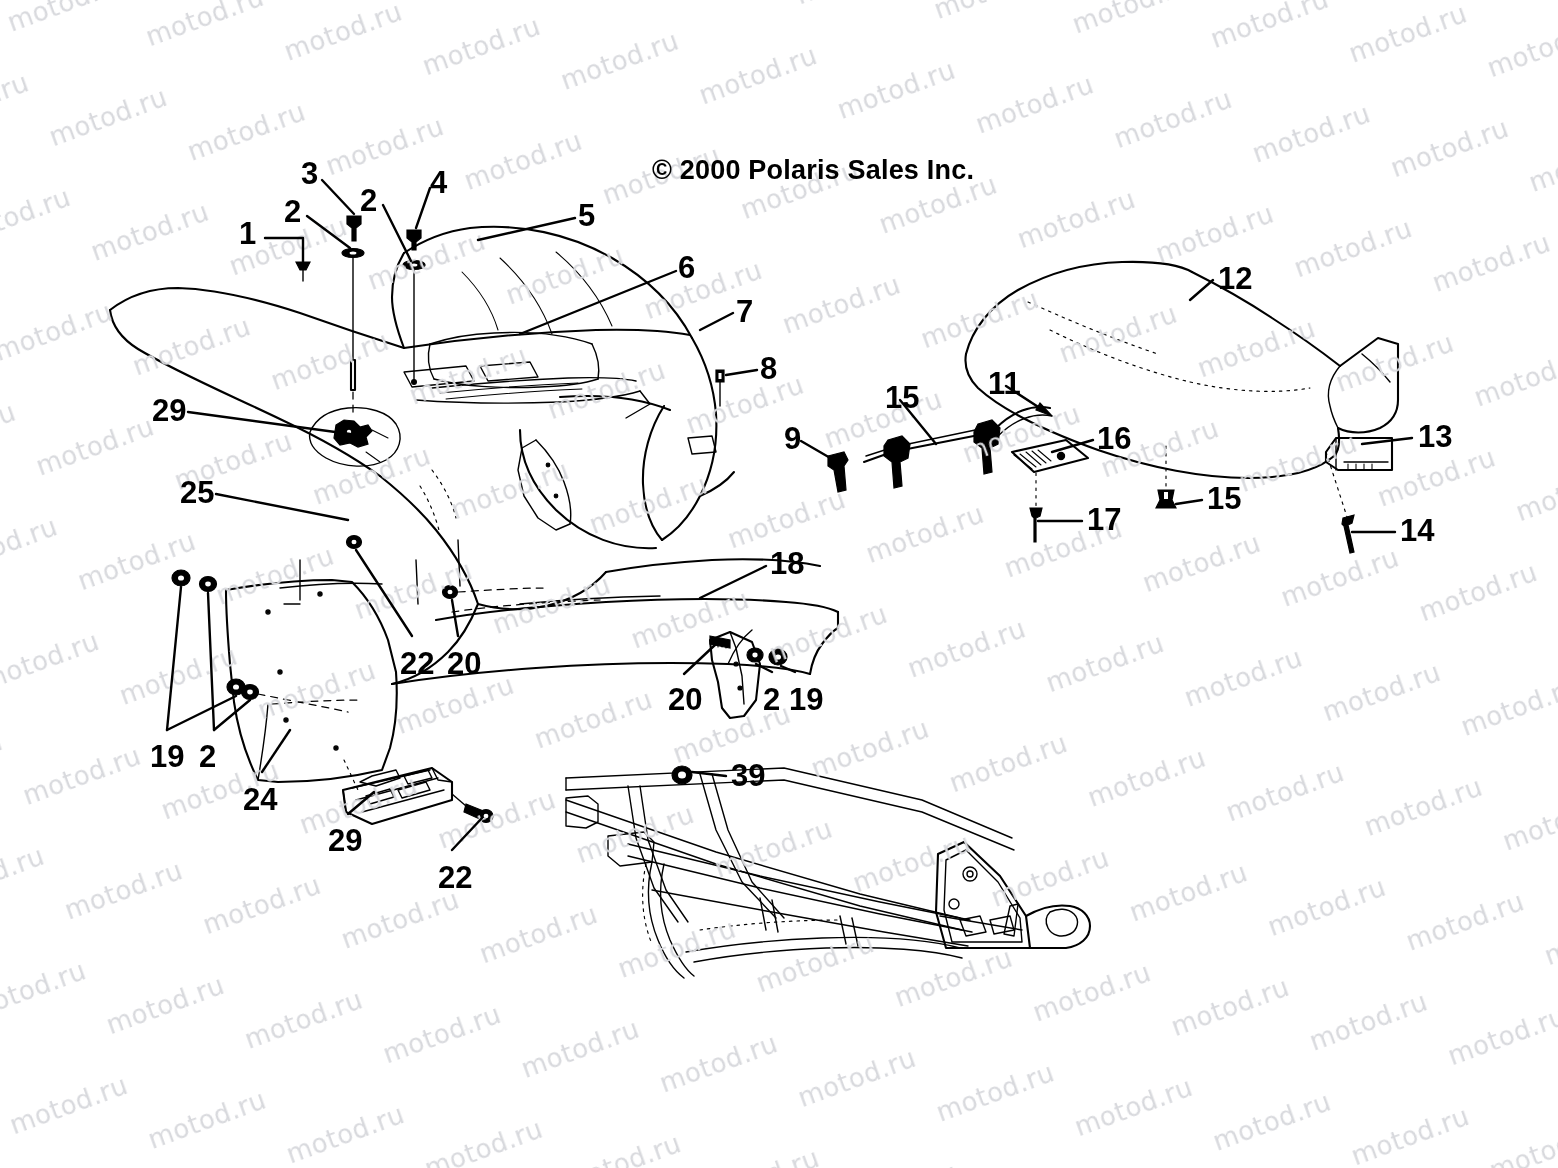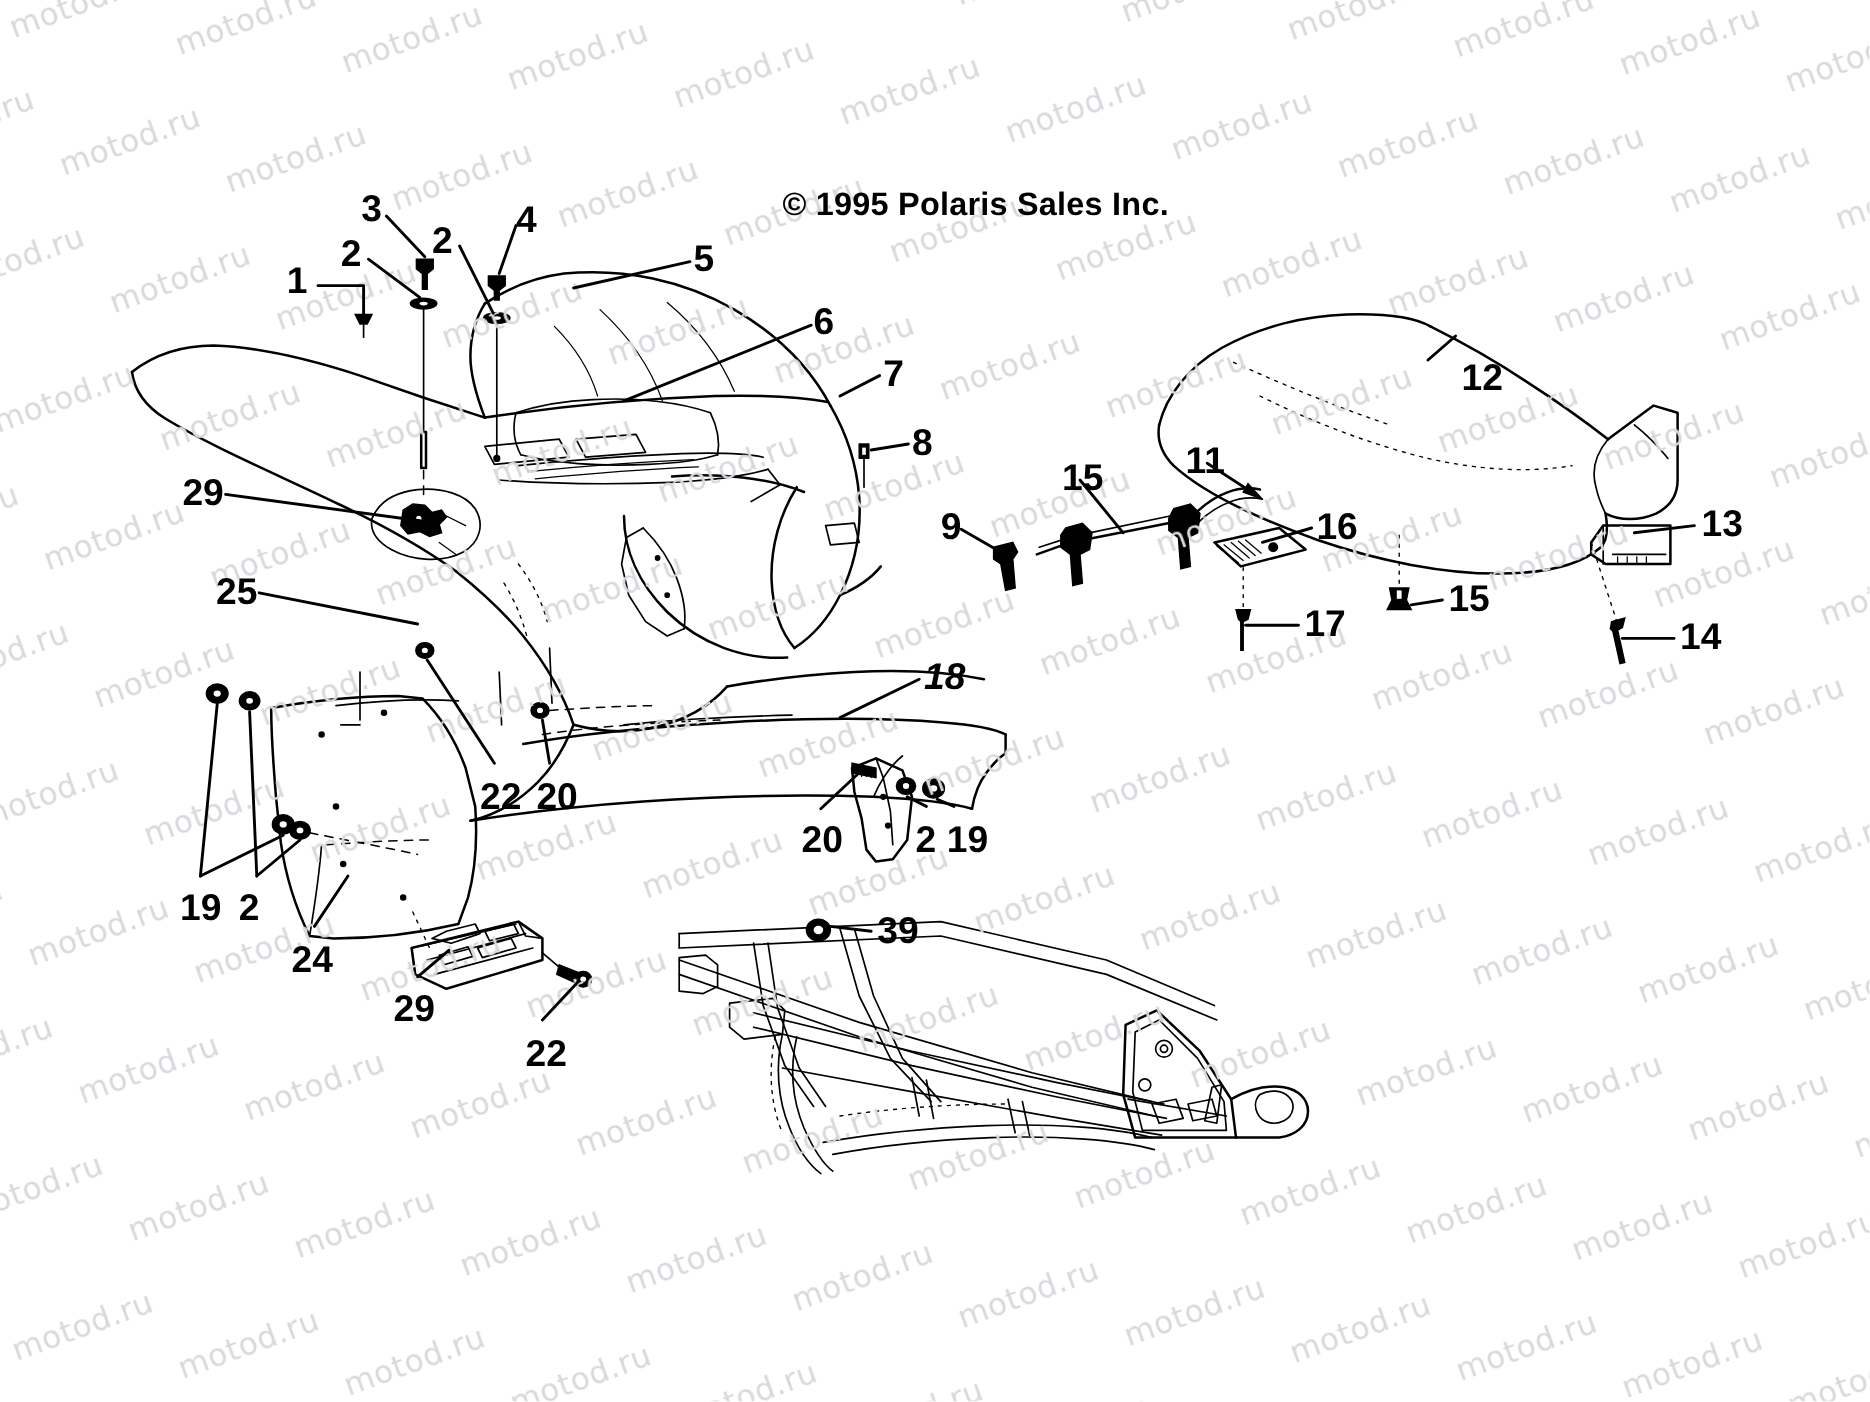--- a/index.html
+++ b/index.html
@@ -457,42 +457,42 @@
   <svg id="watermark-layer" viewBox="0 0 1558 1168">
     <defs>
       <pattern id="wm-pattern" width="250" height="122" patternUnits="userSpaceOnUse" patternTransform="rotate(-20 0 0)">
         <text x="0" y="34">motod.ru</text>
         <text x="125" y="95">motod.ru</text>
       </pattern>
     </defs>
     <rect x="-200" y="-200" width="2000" height="1600" fill="url(#wm-pattern)"></rect>
   </svg>
 
-  <div id="copyright-notice">© 1995 Polaris Sales Inc.</div>
+  <div id="copyright-notice">© 2000 Polaris Sales Inc.</div>
 
   <div id="callout-numbers">
     <div class="callout-num" style="left:239px; top:218px;">1</div>
     <div class="callout-num" style="left:284px; top:196px;">2</div>
     <div class="callout-num" style="left:301px; top:158px;">3</div>
     <div class="callout-num" style="left:360px; top:185px;">2</div>
     <div class="callout-num" style="left:430px; top:167px;">4</div>
     <div class="callout-num" style="left:578px; top:200px;">5</div>
     <div class="callout-num" style="left:678px; top:252px;">6</div>
     <div class="callout-num" style="left:736px; top:296px;">7</div>
     <div class="callout-num" style="left:760px; top:353px;">8</div>
     <div class="callout-num" style="left:784px; top:423px;">9</div>
     <div class="callout-num" style="left:885px; top:382px;">15</div>
     <div class="callout-num" style="left:988px; top:368px;">11</div>
-    <div class="callout-num" style="left:1218px; top:263px;margin-top:36px;">12</div>
+    <div class="callout-num" style="left:1218px; top:263px;">12</div>
     <div class="callout-num" style="left:1418px; top:421px;">13</div>
     <div class="callout-num" style="left:1400px; top:515px;">14</div>
     <div class="callout-num" style="left:1207px; top:483px;">15</div>
     <div class="callout-num" style="left:1097px; top:423px;">16</div>
     <div class="callout-num" style="left:1087px; top:504px;">17</div>
-    <div class="callout-num" style="left:770px; top:548px;font-style:italic;">18</div>
+    <div class="callout-num" style="left:770px; top:548px;">18</div>
     <div class="callout-num" style="left:668px; top:684px;">20</div>
     <div class="callout-num" style="left:763px; top:684px;">2</div>
     <div class="callout-num" style="left:789px; top:684px;">19</div>
     <div class="callout-num" style="left:400px; top:648px;">22</div>
     <div class="callout-num" style="left:447px; top:648px;">20</div>
     <div class="callout-num" style="left:150px; top:741px;">19</div>
     <div class="callout-num" style="left:199px; top:741px;">2</div>
     <div class="callout-num" style="left:243px; top:784px;">24</div>
     <div class="callout-num" style="left:328px; top:825px;">29</div>
     <div class="callout-num" style="left:438px; top:862px;">22</div>

